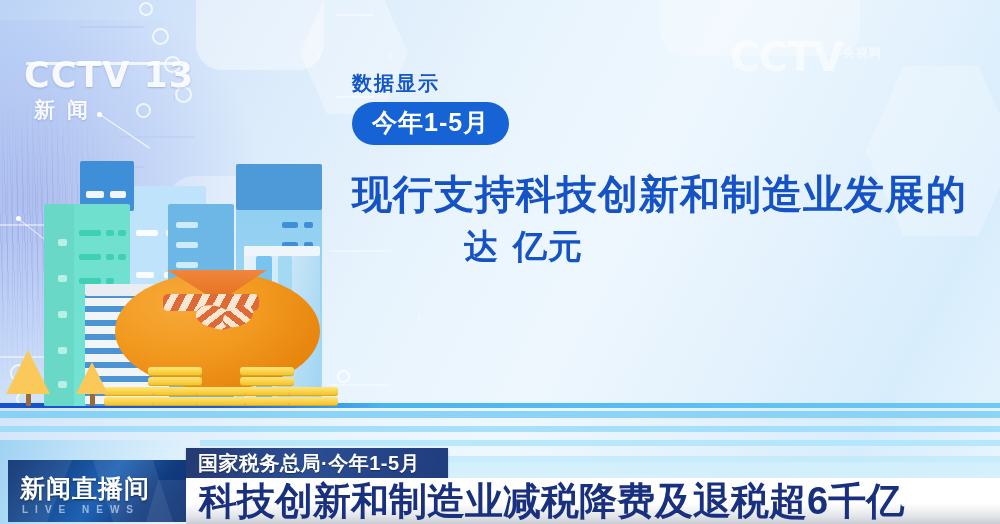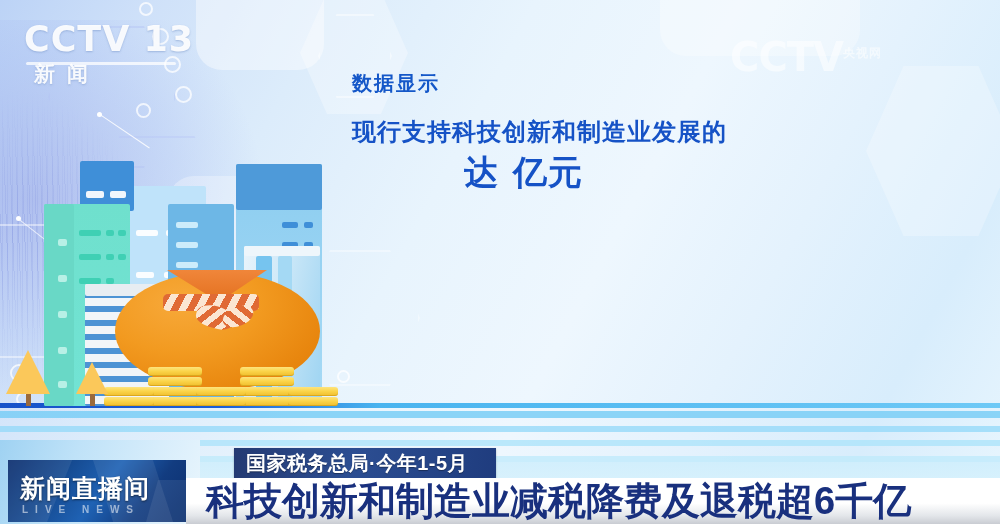--- a/index.html
+++ b/index.html
@@ -96,20 +96,21 @@
   .trunk{width:5px;height:12px;background:#9a6a3c;margin:0 auto;}
 
   
   .logo13{position:absolute;left:24px;top:22px;width:215px;height:62px;}
   .logo13 .mark{
     font-family:"DejaVu Sans",sans-serif;
     font-weight:bold;font-size:35px;letter-spacing:1px;
     color:rgba(255,255,255,.92);
     text-shadow:0 1px 2px rgba(120,150,200,.55);
     line-height:1;
+    margin-top:36px;
   }
   .logo13 .cn{
     font-size:21px;font-weight:bold;letter-spacing:12px;
     color:rgba(255,255,255,.92);
     text-shadow:0 1px 2px rgba(120,150,200,.5);
     text-align:left;margin-top:3px;padding-left:10px;
   }
   .logo-underline{position:absolute;left:2px;top:40px;width:150px;height:3px;background:rgba(255,255,255,.75);border-radius:2px;}
 
   
@@ -127,21 +128,21 @@
     font-size:20px;font-weight:bold;color:#1457c8;letter-spacing:2px;
     line-height:1.1;
   }
   .pill{
     display:inline-block;margin-top:8px;
     background:#1663d6;color:#fff;
     font-size:25px;font-weight:bold;letter-spacing:1px;
     padding:4px 20px 6px;border-radius:30px;
   }
   .line1{
-    margin-top:22px;font-size:24px;font-weight:bold;color:#1552c6;letter-spacing:1px;
+    margin-top:22px;font-size:40px;font-weight:bold;color:#1552c6;letter-spacing:1px;
     white-space:nowrap;
   }
   .line2{
     margin-top:22px;margin-left:78px;font-size:36px;font-weight:bold;color:#1552c6;letter-spacing:1px;
     white-space:nowrap;
   }
   .bigrow{
     margin-top:2px;margin-left:112px;display:flex;align-items:baseline;white-space:nowrap;
   }
   .bigrow .da{font-size:34px;font-weight:bold;color:#1552c6;letter-spacing:1px;}
@@ -153,30 +154,29 @@
   }
   .bigrow .unit{font-size:34px;font-weight:bold;color:#1552c6;letter-spacing:1px;margin-left:14px;}
 
   
   .lower{position:absolute;left:0;bottom:0;width:100%;height:84px;}
   .kicker{
     position:absolute;left:186px;bottom:46px;height:30px;min-width:262px;
     background:linear-gradient(100deg,#243a72 0%,#2c4e92 45%,#1f3c7e 100%);
     display:flex;align-items:center;padding:0 12px;
     box-shadow:0 1px 2px rgba(0,0,0,.25);
-    margin-left:48px;
   }
   .kicker span{
     color:#fff;font-size:20px;font-weight:bold;letter-spacing:.5px;white-space:nowrap;
     text-shadow:0 1px 1px rgba(0,0,0,.35);
   }
   .headline-bar{
     position:absolute;left:186px;bottom:0;right:0;height:46px;
     background:linear-gradient(180deg,#ffffff 0%,#ffffff 55%,#e3e6ea 82%,#c9ccd2 100%);
-    display:flex;align-items:center;padding-left:20px;
+    display:flex;align-items:center;padding-left:13px;
   }
   .headline-bar span{
     color:#19307e;font-size:38px;font-weight:bold;letter-spacing:0px;white-space:nowrap;
     line-height:1;
   }
   .showlogo{
     position:absolute;left:8px;bottom:2px;width:178px;height:62px;
     background:linear-gradient(126deg,#0a2d6e 0%,#15498f 28%,#1f62b4 52%,#123c80 75%,#0b2f6f 100%);
     overflow:hidden;
   }
@@ -341,20 +341,21 @@
     <div class="logo-underline"></div>
     <div class="cn">新闻</div>
   </div>
 
   <div class="watermark">
     <span>CCTV</span><span class="sub">央视网</span>
   </div>
 
   <div class="textblock">
     <div class="eyebrow">数据显示</div>
+    <div class="pill">今年1-5月</div>
     <div class="line1">现行支持科技创新和制造业发展的</div>
     <div class="bigrow">
       <span class="da">达</span>
       <span class="unit">亿元</span>
     </div>
   </div>
 
   <div class="lower">
     <div class="lower-left-bg"></div>
 

